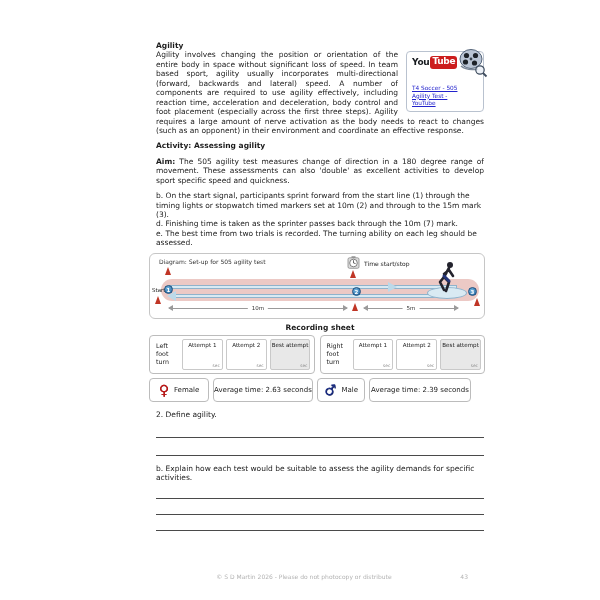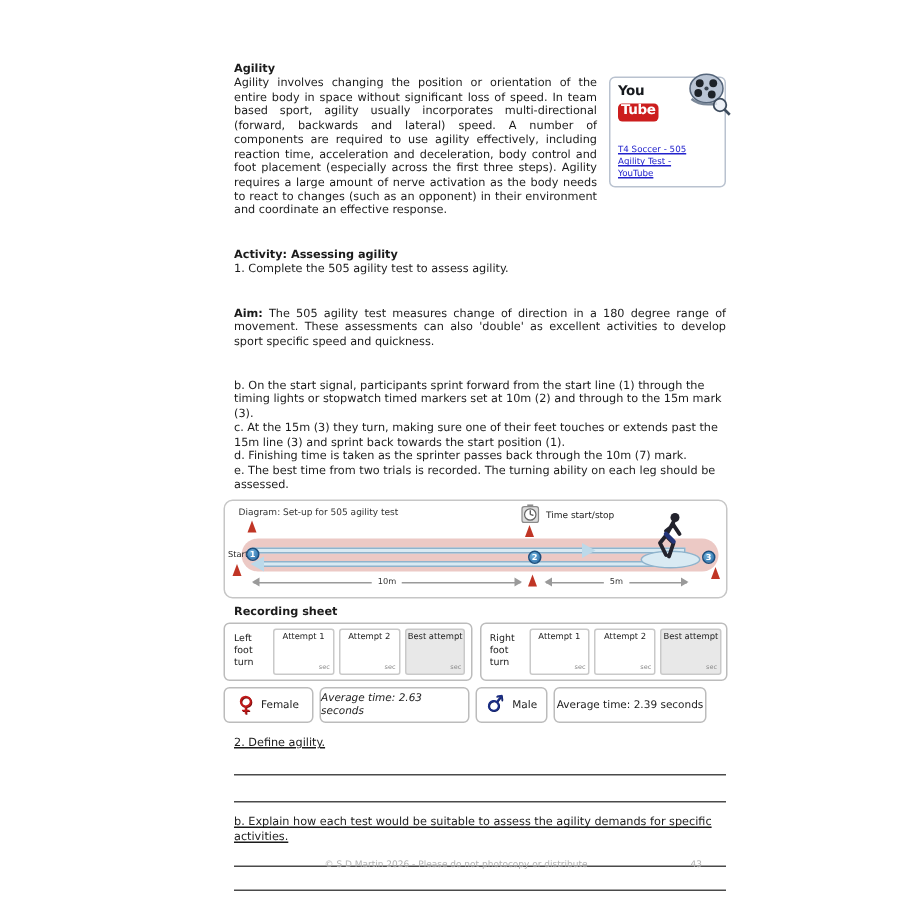--- a/index.html
+++ b/index.html
@@ -10,27 +10,27 @@
     color:#1b1b1b; overflow:hidden;
   }
   .content { position:absolute; left:156px; top:41px; width:328px; font-size:7.5px; line-height:1.26; }
   h1,h2 { font-size:7.5px; font-weight:bold; }
   p { margin:0; }
   .justify { text-align:justify; }
 
   
   .yt-box { float:right; width:78px; min-height:60px; margin:1px 0 4px 8px;
     border:1px solid #b9c2cf; border-radius:4px; padding:4px 3px 3px 5px; position:relative; background:#fff; }
-  .yt-logo { display:flex; align-items:flex-start; gap:1px; margin-bottom:16px;flex-direction:column; }
+  .yt-logo { display:flex; align-items:flex-end; gap:1px; margin-bottom:16px; }
   .yt-you { font-weight:bold; font-size:9px; color:#16191d; letter-spacing:-0.3px; }
   .yt-tube { font-weight:bold; font-size:9px; color:#fff; background:#cc1d1d; border-radius:3px; padding:0 2px 1px 2px; letter-spacing:-0.3px; }
   .yt-link { display:block; color:#2222cc; text-decoration:underline; font-size:5.8px; line-height:1.35; width:56px; }
   .yt-reel { position:absolute; right:-5px; top:-4px; }
 
-  .sect { margin-top:20px; }
+  .sect { margin-top:6px; }
   .method-steps div { margin:0; }
 
   
   .diagram { position:relative; margin:5px 0 0 -7px; width:336px; height:66px;
     border:1px solid #c6c6c6; border-radius:6px; background:#fff; }
   .dg-caption { position:absolute; left:9px; top:4px; font-size:6px; color:#333; }
   .dg-timer-icon { position:absolute; left:197px; top:2px; }
   .dg-timer-label { position:absolute; left:214px; top:6px; font-size:6px; color:#222; }
   .dg-band { position:absolute; left:11px; top:25px; width:318px; height:22px; border-radius:11px;
     background:#ecc9c5; }
@@ -70,27 +70,27 @@
   .rec-group { display:flex; flex:1; border:1px solid #bcbcbc; border-radius:4px; padding:3px; gap:3px; background:#fff; }
   .rec-side-label { width:26px; font-size:6.3px; line-height:1.25; padding:3px 0 0 3px; color:#1b1b1b; }
   .rec-cell { position:relative; flex:1; height:31px; border:1px solid #c9c9c9; border-radius:2px; background:#fff; }
   .rec-cell.best { background:#e8e8e8; }
   .cell-label { display:block; text-align:center; font-size:5.6px; margin-top:2px; color:#222; }
   .cell-unit { position:absolute; right:2px; bottom:1px; font-size:4.3px; color:#8a8a8a; }
 
   .gender-row { display:flex; gap:4px; margin-top:4px; margin-left:-7px; width:336px; align-items:stretch; }
   .g-box { border:1px solid #bcbcbc; border-radius:4px; background:#fff; display:flex;
     align-items:center; justify-content:center; gap:5px; height:24px; font-size:7px; color:#1b1b1b; }
-  .g-female { width:60px; } .g-avgf { width:100px;font-style:italic; } .g-male { width:48px; } .g-avgm { width:102px; }
+  .g-female { width:60px; } .g-avgf { width:100px; } .g-male { width:48px; } .g-avgm { width:102px; }
   .g-icon { font-size:14px; font-weight:bold; line-height:1; }
   .g-icon.female { color:#c21818; text-shadow:0.4px 0.4px 0 #7d0f0f; }
   .g-icon.male { color:#1b2e85; text-shadow:0.4px 0.4px 0 #0e1a55; transform:rotate(-8deg); }
 
   
-  .q { margin-top:8px;text-decoration:underline; }
+  .q { margin-top:8px; }
   .ans-line { border-top:1.3px solid #4a4a4a; height:0; }
   .q2-lines .ans-line { margin-top:17px; }
   .q3-lines .ans-line { margin-top:15px; }
 
   .footer { position:absolute; left:140px; top:573px; width:328px; font-size:6px; color:#b3b3b3; }
   .footer .copy { display:block; text-align:center; }
   .footer .pageno { position:absolute; right:0; top:0; }
 </style>
 </head>
 <body>
@@ -119,29 +119,27 @@
             <line x1="25" y1="25" x2="28.5" y2="28.5" stroke="#3e4c5e" stroke-width="1.8"></line>
           </svg>
         </span>
         <a class="yt-link" href="#">T4 Soccer - 505 Agility Test - YouTube</a>
       </div>
       <p class="justify">Agility involves changing the position or orientation of the entire body in space without significant loss of speed. In team based sport, agility usually incorporates multi-directional (forward, backwards and lateral) speed. A number of components are required to use agility effectively, including reaction time, acceleration and deceleration, body control and foot placement (especially across the first three steps). Agility requires a large amount of nerve activation as the body needs to react to changes (such as an opponent) in their environment and coordinate an effective response.</p>
     </div>
 
     <div class="sect">
       <h2>Activity: Assessing agility</h2>
-      <p>1. Complete the 505 agility test to assess agility.</p>
     </div>
 
     <p class="sect justify"><b>Aim:</b><span> The 505 agility test measures change of direction in a 180 degree range of movement. These assessments can also 'double' as excellent activities to develop sport specific speed and quickness.</span></p>
 
     <div class="sect">
       <div class="method-steps">
         <div>b. On the start signal, participants sprint forward from the start line (1) through the timing lights or stopwatch timed markers set at 10m (2) and through to the 15m mark (3).</div>
-        <div>c. At the 15m (3) they turn, making sure one of their feet touches or extends past the 15m line (3) and sprint back towards the start position (1).</div>
         <div>d. Finishing time is taken as the sprinter passes back through the 10m (7) mark.</div>
         <div>e. The best time from two trials is recorded. The turning ability on each leg should be assessed.</div>
       </div>
     </div>
 
     <div class="diagram">
       <span class="dg-caption">Diagram: Set-up for 505 agility test</span>
       <span class="dg-timer-icon">
         <svg width="13" height="13" viewBox="0 0 13 13">
           <rect x="4.5" y="0.3" width="4" height="2" fill="#8a8a8a"></rect>
@@ -180,21 +178,21 @@
 
       <span class="dg-runner">
         <svg width="26" height="36" viewBox="0 0 26 36">
           <circle cx="16" cy="5" r="3" fill="#23232d"></circle>
           <path d="M15 8 L10 17 L15 22 L12 31 M10 17 L6 22 L10 30 M15 10 L19 16 M15 10 L10 14" fill="none" stroke="#23232d" stroke-width="2.6" stroke-linecap="round" stroke-linejoin="round"></path>
           <path d="M10 16 L15 21" stroke="#24357a" stroke-width="3" stroke-linecap="round"></path>
         </svg>
       </span>
     </div>
 
-    <h2 class="sect" style="margin-top:4px;">Recording sheet</h2>
+    <h2 class="sect" style="margin-top:4px;text-align:center;">Recording sheet</h2>
 
     <div class="rec-row">
       <div class="rec-group">
         <div class="rec-side-label">Left foot turn</div>
         <div class="rec-cell">
           <span class="cell-label">Attempt 1</span>
           <span class="cell-unit">sec</span>
         </div>
         <div class="rec-cell">
           <span class="cell-label">Attempt 2</span>

